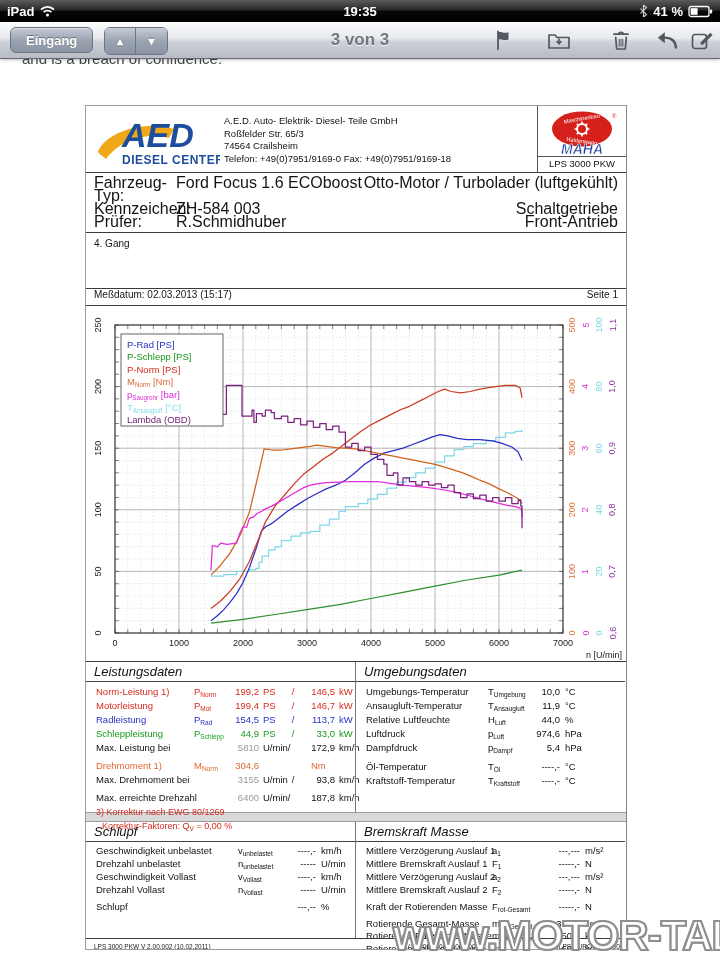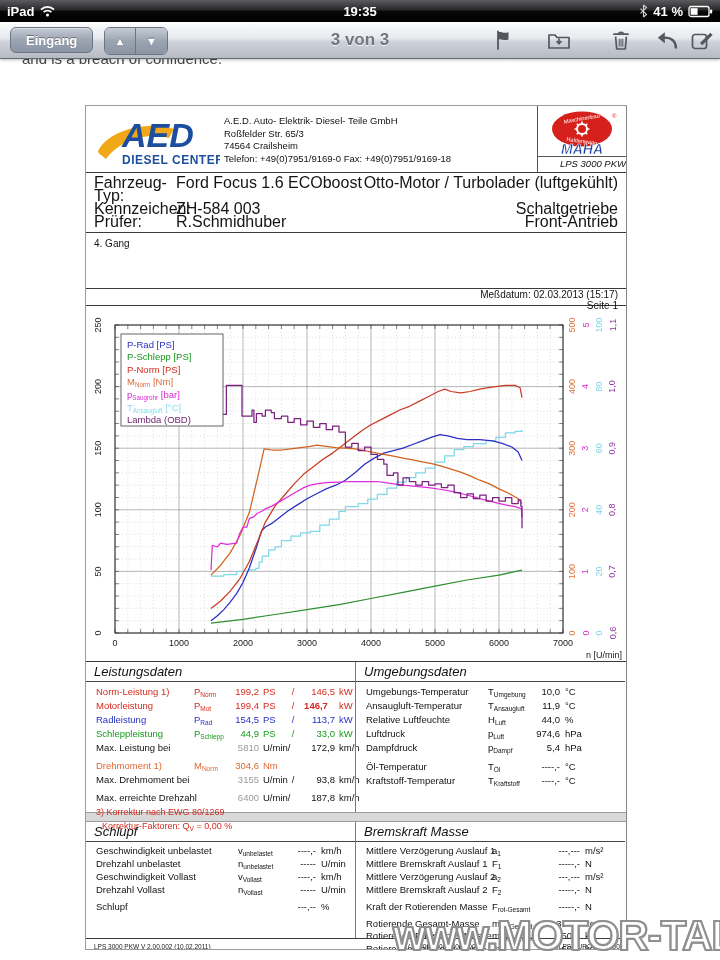--- a/index.html
+++ b/index.html
@@ -39,29 +39,29 @@
   .email-text{font-size:15px;line-height:15px;margin:-8px 0 0 22px;color:#45464a;font-weight:500;}
 
   
   .page{position:absolute;left:85px;top:105px;width:540px;height:843px;background:#fff;
     border:1px solid #9c9ca0;border-right-color:#84848a;color:#141414;overflow:hidden;z-index:10;}
 
   .hdr{height:66px;border-bottom:1px solid #3a3a3a;position:relative;display:flex;}
   .hdr-address{font-size:9.5px;line-height:12.5px;padding-top:9px;color:#111;}
   .maha-cell{position:absolute;right:0;top:0;width:88px;height:66px;border-left:1px solid #555;}
   .maha-strip{position:absolute;bottom:0;left:0;right:0;height:15px;border-top:1px solid #555;
-    font-style:italic;font-size:9.5px;line-height:14px;text-align:right;color:#111;}
+    font-size:9.5px;line-height:14px;text-align:center;color:#111;}
 
   .info{border-bottom:1px solid #3a3a3a;padding:3px 8px 4px;}
   .info-row{display:flex;line-height:13px;font-size:16px;}
   .info-label{width:82px;}
   .info-right{margin-left:auto;}
   .gear{height:50px;border-bottom:1px solid #3a3a3a;padding:5px 8px 0;font-size:10px;}
-  .daterow{display:flex;justify-content:space-between;align-items:flex-end;height:16px;
-    padding:0 8px;border-bottom:1px solid #3a3a3a;font-size:10px;flex-direction:column;}
+  .daterow{display:flex;justify-content:space-between;align-items:flex-start;height:16px;
+    padding:0 8px;border-bottom:1px solid #3a3a3a;font-size:10px;}
 
   .chartwrap{padding:3px 2px 0;}
   #chart-svg{display:block;}
 
   .tables{border-top:1px solid #3a3a3a;}
   .tsection{display:flex;}
   .tcol{width:269px;box-sizing:border-box;}
   .tcol.rightcol{width:270px;border-left:1px solid #777;}
   .tsection.top .tcol{height:150px;}
   .tsection.bottom .tcol{height:116px;}
@@ -475,21 +475,21 @@
             <span style="width: 8px; text-align: center; color: rgb(212, 43, 30);">/</span>
             <span style="width: 38px; text-align: right; color: rgb(212, 43, 30);">146,5</span>
             <span style="padding-left: 4px; color: rgb(212, 43, 30);">kW</span>
           </div>
           <div class="trow">
             <span class="c-label" style="width: 98px; color: rgb(212, 43, 30);">Motorleistung</span>
             <span class="c-sym" style="width: 38px; color: rgb(212, 43, 30);">P<span class="sub">Mot</span></span>
             <span style="width: 27px; text-align: right; color: rgb(212, 43, 30);">199,4</span>
             <span style="width: 26px; padding-left: 4px; color: rgb(212, 43, 30);">PS</span>
             <span style="width: 8px; text-align: center; color: rgb(212, 43, 30);">/</span>
-            <span style="width: 38px; text-align: center; color: rgb(212, 43, 30); font-weight: bold;">146,7</span>
+            <span style="width: 38px; text-align: right; color: rgb(212, 43, 30);">146,7</span>
             <span style="padding-left: 4px; color: rgb(212, 43, 30);">kW</span>
           </div>
           <div class="trow">
             <span class="c-label" style="width: 98px; color: rgb(37, 49, 196);">Radleistung</span>
             <span class="c-sym" style="width: 38px; color: rgb(37, 49, 196);">P<span class="sub">Rad</span></span>
             <span style="width: 27px; text-align: right; color: rgb(37, 49, 196);">154,5</span>
             <span style="width: 26px; padding-left: 4px; color: rgb(37, 49, 196);">PS</span>
             <span style="width: 8px; text-align: center; color: rgb(37, 49, 196);">/</span>
             <span style="width: 38px; text-align: right; color: rgb(37, 49, 196);">113,7</span>
             <span style="padding-left: 4px; color: rgb(37, 49, 196);">kW</span>
@@ -509,21 +509,21 @@
             <span style="width: 27px; text-align: right; color: rgb(154, 154, 154);">5810</span>
             <span style="width: 26px; padding-left: 4px; color: rgb(17, 17, 17);">U/min/</span>
             <span style="width: 8px; text-align: center; color: rgb(17, 17, 17);"></span>
             <span style="width: 38px; text-align: right; color: rgb(17, 17, 17);">172,9</span>
             <span style="padding-left: 4px; color: rgb(17, 17, 17);">km/h</span>
           </div>
           <div class="trow gap">
             <span class="c-label" style="width: 98px; color: rgb(224, 102, 46);">Drehmoment 1)</span>
             <span class="c-sym" style="width: 38px; color: rgb(224, 102, 46);">M<span class="sub">Norm</span></span>
             <span style="width: 27px; text-align: right; color: rgb(224, 102, 46);">304,6</span>
-            <span style="width: 26px; padding-left: 4px; color: rgb(224, 102, 46);">Nm</span>
+            <span style="width: 26px; padding-left: 4px; color: rgb(224, 102, 46); margin-left: 48px;">Nm</span>
             <span style="width: 8px; text-align: center; color: rgb(224, 102, 46);"></span>
             <span style="width: 38px; text-align: right; color: rgb(224, 102, 46);"></span>
             <span style="padding-left: 4px; color: rgb(224, 102, 46);"></span>
           </div>
           <div class="trow">
             <span class="c-label" style="width: 98px; color: rgb(17, 17, 17);">Max. Drehmoment bei</span>
             <span class="c-sym" style="width: 38px; color: rgb(17, 17, 17);"></span>
             <span style="width: 27px; text-align: right; color: rgb(154, 154, 154);">3155</span>
             <span style="width: 26px; padding-left: 4px; color: rgb(17, 17, 17);">U/min</span>
             <span style="width: 8px; text-align: center; color: rgb(17, 17, 17);">/</span>

